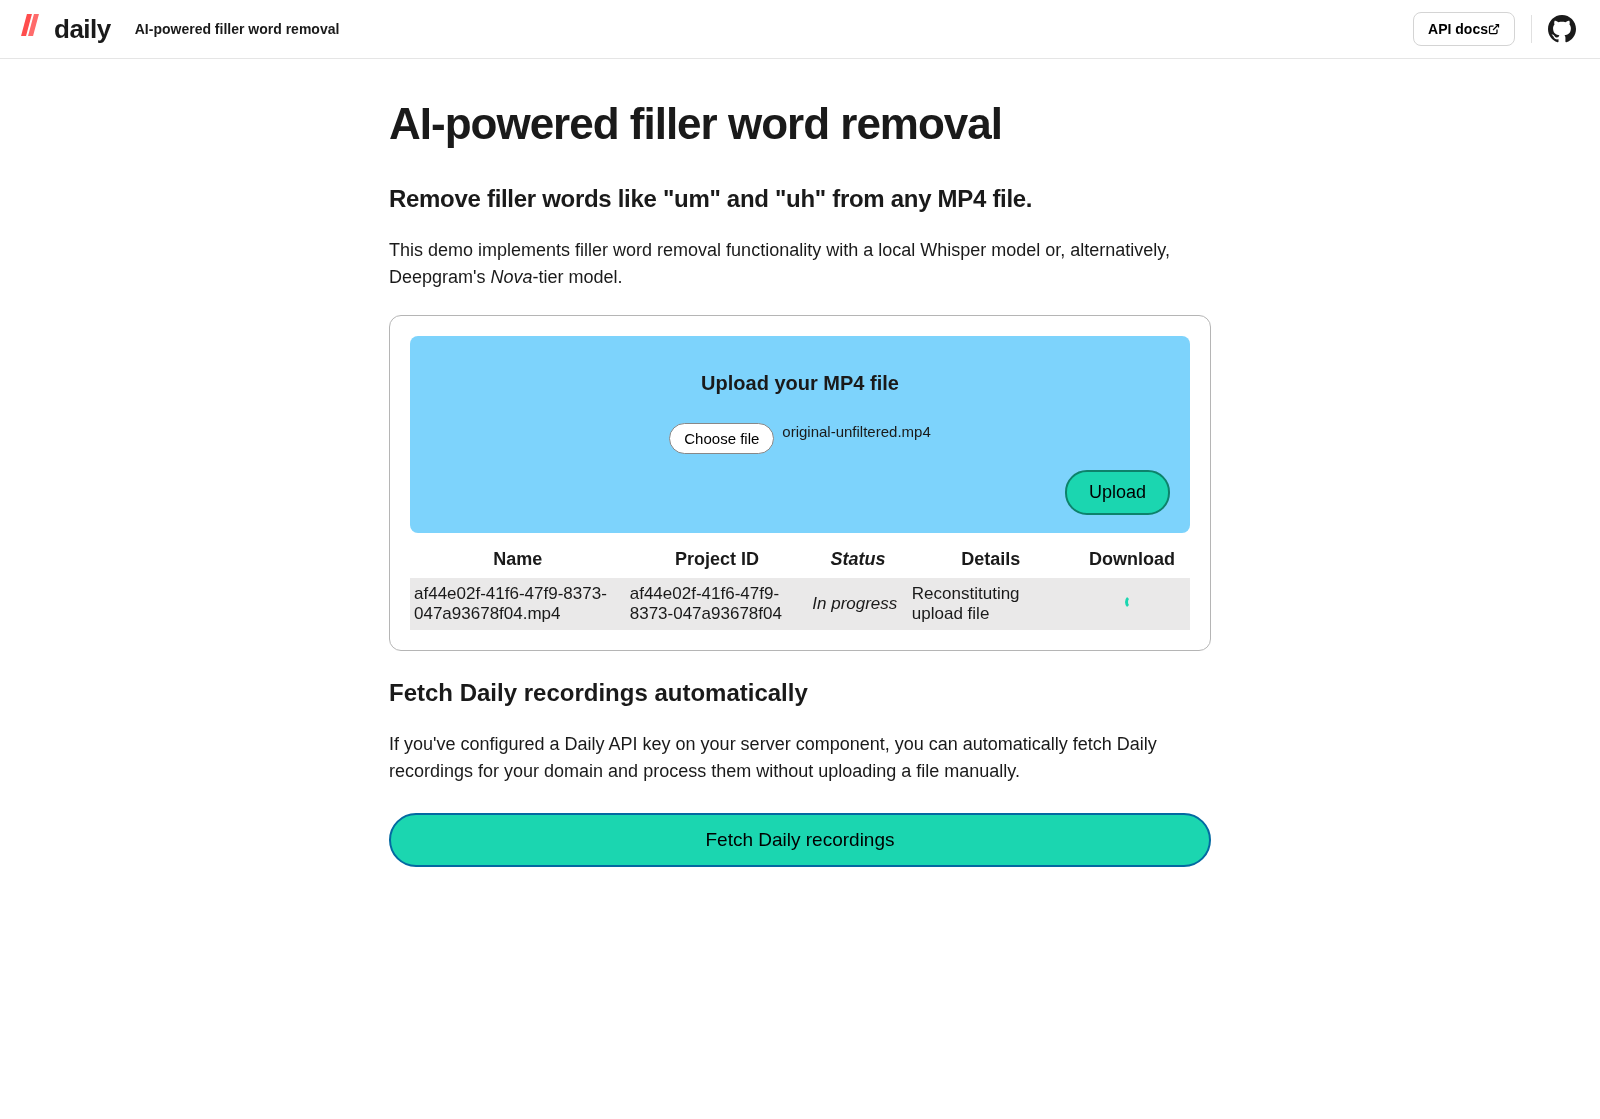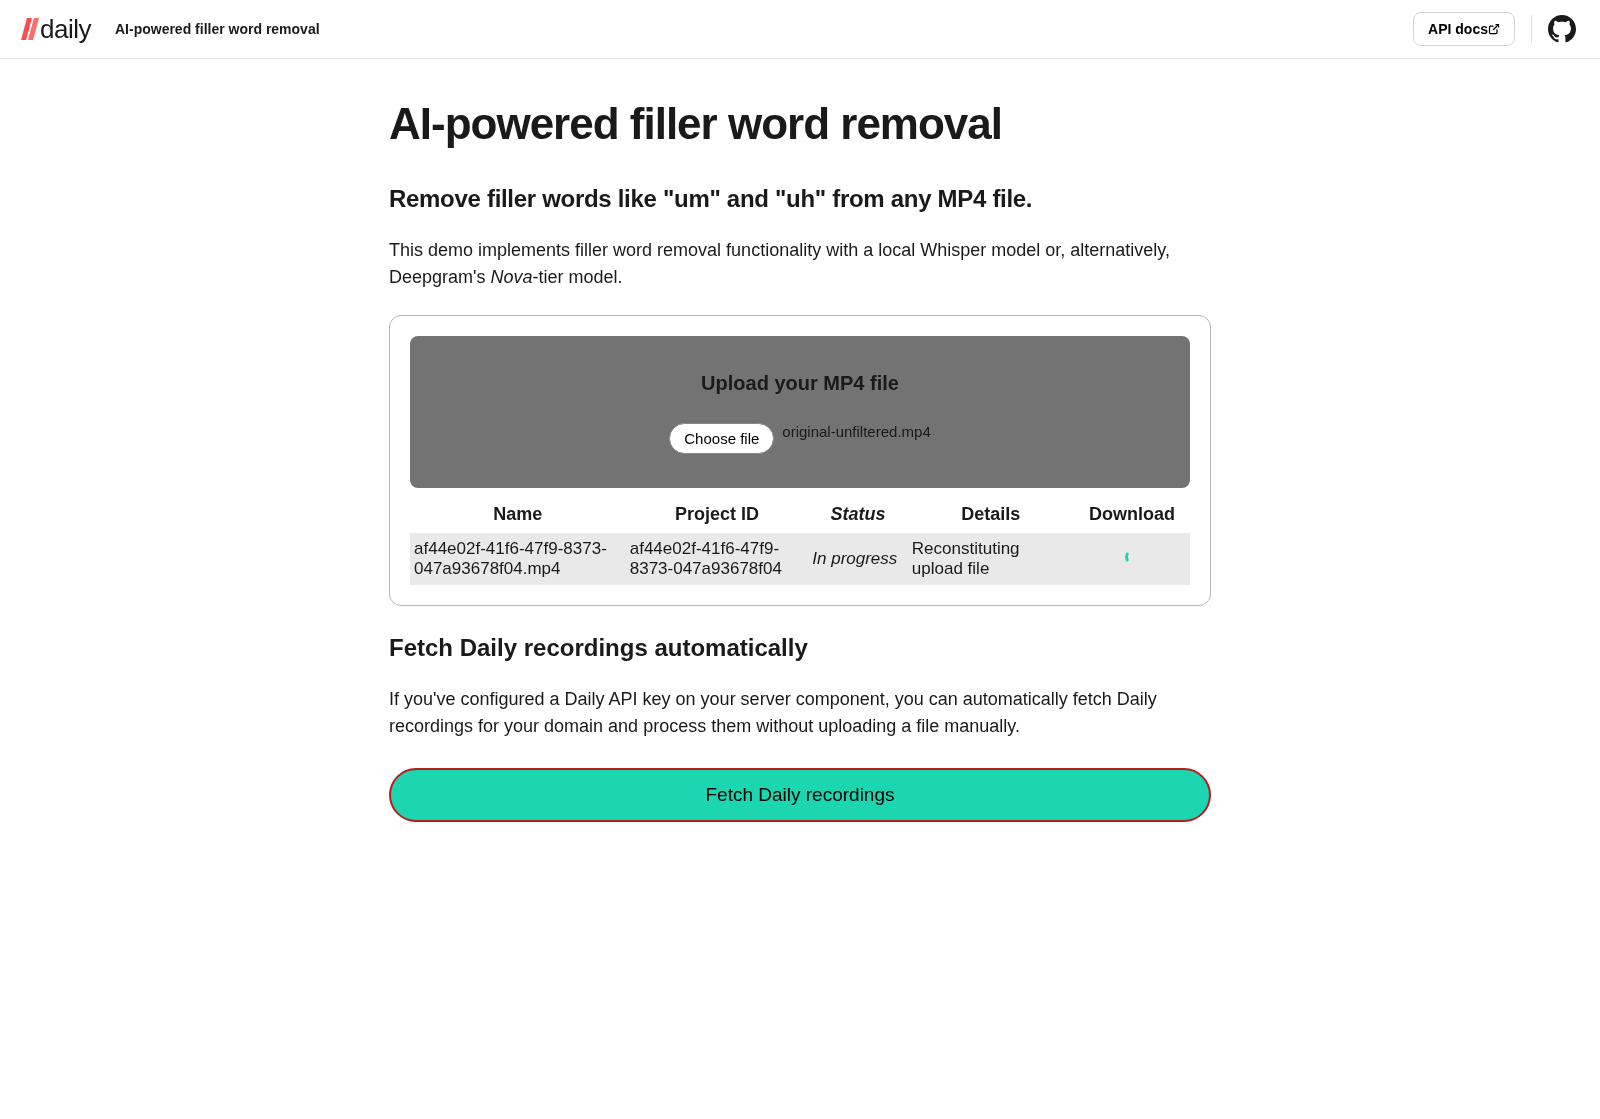--- a/index.html
+++ b/index.html
@@ -19,24 +19,24 @@
       padding: 12px 24px;
       border-bottom: 1px solid #e5e5e5;
     }
     .header-left {
       display: flex;
       align-items: center;
       gap: 24px;
     }
     .logo {
       display: flex;
-      align-items: center;
-      gap: 2px;
+      align-items: flex-start;
+      gap: 16px;
       font-size: 26px;
-      font-weight: 400;
+      font-weight: 700;
       letter-spacing: -0.5px;
     }
     .logo-bars {
       display: flex;
       gap: 2px;
       align-items: flex-end;
       margin-right: 2px;
     }
     .logo-bar {
       width: 5px;
@@ -107,21 +107,21 @@
     .card-title {
       font-size: 22px;
       font-weight: 700;
       margin-bottom: 16px;
     }
     .card-instruction {
       font-size: 18px;
       margin-bottom: 20px;
     }
     .upload-box {
-      background: #737373;
+      background: #7dd3fc;
       border-radius: 8px;
       padding: 36px 20px 18px;
       display: flex;
       flex-direction: column;
       align-items: center;
       position: relative;
     }
     .upload-label {
       font-size: 20px;
       font-weight: 700;
@@ -207,21 +207,21 @@
     }
     .section-text {
       font-size: 18px;
       line-height: 1.5;
       margin-bottom: 28px;
     }
     .fetch-btn {
       width: 100%;
       padding: 14px;
       background: #1bd6b0;
-      border: 2px solid #b91c1c;
+      border: 2px solid #0369a1;
       border-radius: 28px;
       font-size: 19px;
       font-weight: 500;
       cursor: pointer;
     }
     .external-icon {
       width: 12px;
       height: 12px;
     }
   </style>
@@ -264,20 +264,23 @@
     <span>This demo implements filler word removal functionality with a local Whisper model or, alternatively, Deepgram's </span><em>Nova</em><span>-tier model.</span>
   </p>
 
   <section class="card">
     <div class="upload-box">
       <div class="upload-label">Upload your MP4 file</div>
       <div class="file-row">
         <button class="choose-file-btn">Choose file</button>
         <span class="file-name">original-unfiltered.mp4</span>
       </div>
+      <div class="upload-btn-row">
+        <button class="upload-btn">Upload</button>
+      </div>
     </div>
 
     <table class="table">
       <thead>
         <tr>
           <th class="col-name">Name</th>
           <th class="col-project">Project ID</th>
           <th class="col-status">Status</th>
           <th class="col-details">Details</th>
           <th class="col-download">Download</th>

